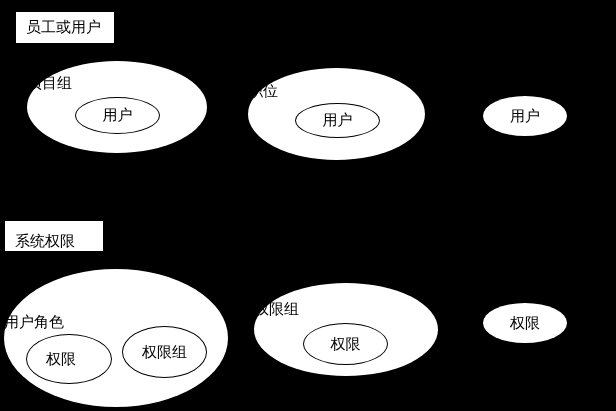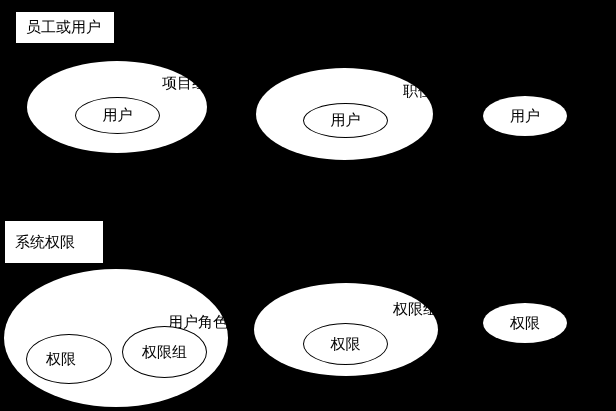--- a/index.html
+++ b/index.html
@@ -30,21 +30,21 @@
   }
   .ellipse {
     position: absolute;
     background: var(--fill);
     border-radius: 50%;
   }
   .etitle {
     position: absolute;
     left: 0;
     width: 100%;
-    text-align: right;
+    text-align: left;
     white-space: nowrap;
   }
   .inner {
     position: absolute;
     background: var(--fill);
     border: 1px solid var(--line);
     border-radius: 50%;
     box-sizing: border-box;
     display: flex;
     align-items: center;
@@ -68,32 +68,32 @@
     <span>员工或用户</span>
   </div>
 
   <div class="ellipse" style="left:27px; top:61px; width:180px; height:92px;">
     <div class="etitle" style="top:13px;">项目组</div>
     <div class="inner" style="left:48px; top:36px; width:85px; height:37px;">
       <span>用户</span>
     </div>
   </div>
 
-  <div class="ellipse" style="left:256px; top:68px; width:177px; height:92px;">
+  <div class="ellipse" style="left:248px; top:68px; width:177px; height:92px;">
     <div class="etitle" style="top:14px;">职位</div>
     <div class="inner" style="left:47px; top:35px; width:85px; height:35px;">
       <span>用户</span>
     </div>
   </div>
 
   <div class="ellipse leaf" style="left:483px; top:96px; width:84px; height:40px;">
     <span>用户</span>
   </div>
 
-  <div class="label-box" style="left:5px; top:221px; width:98px; height:42px;">
+  <div class="label-box" style="left:5px; top:221px; width:98px; height:30px;align-items:flex-end;">
     <span>系统权限</span>
   </div>
 
   <div class="ellipse" style="left:4px; top:269px; width:224px; height:138px;">
     <div class="etitle" style="top:44px;">用户角色</div>
     <div class="inner shift-left" style="left:22px; top:65px; width:86px; height:50px;">
       <span>权限</span>
     </div>
     <div class="inner" style="left:118px; top:57px; width:85px; height:52px;">
       <span>权限组</span>

